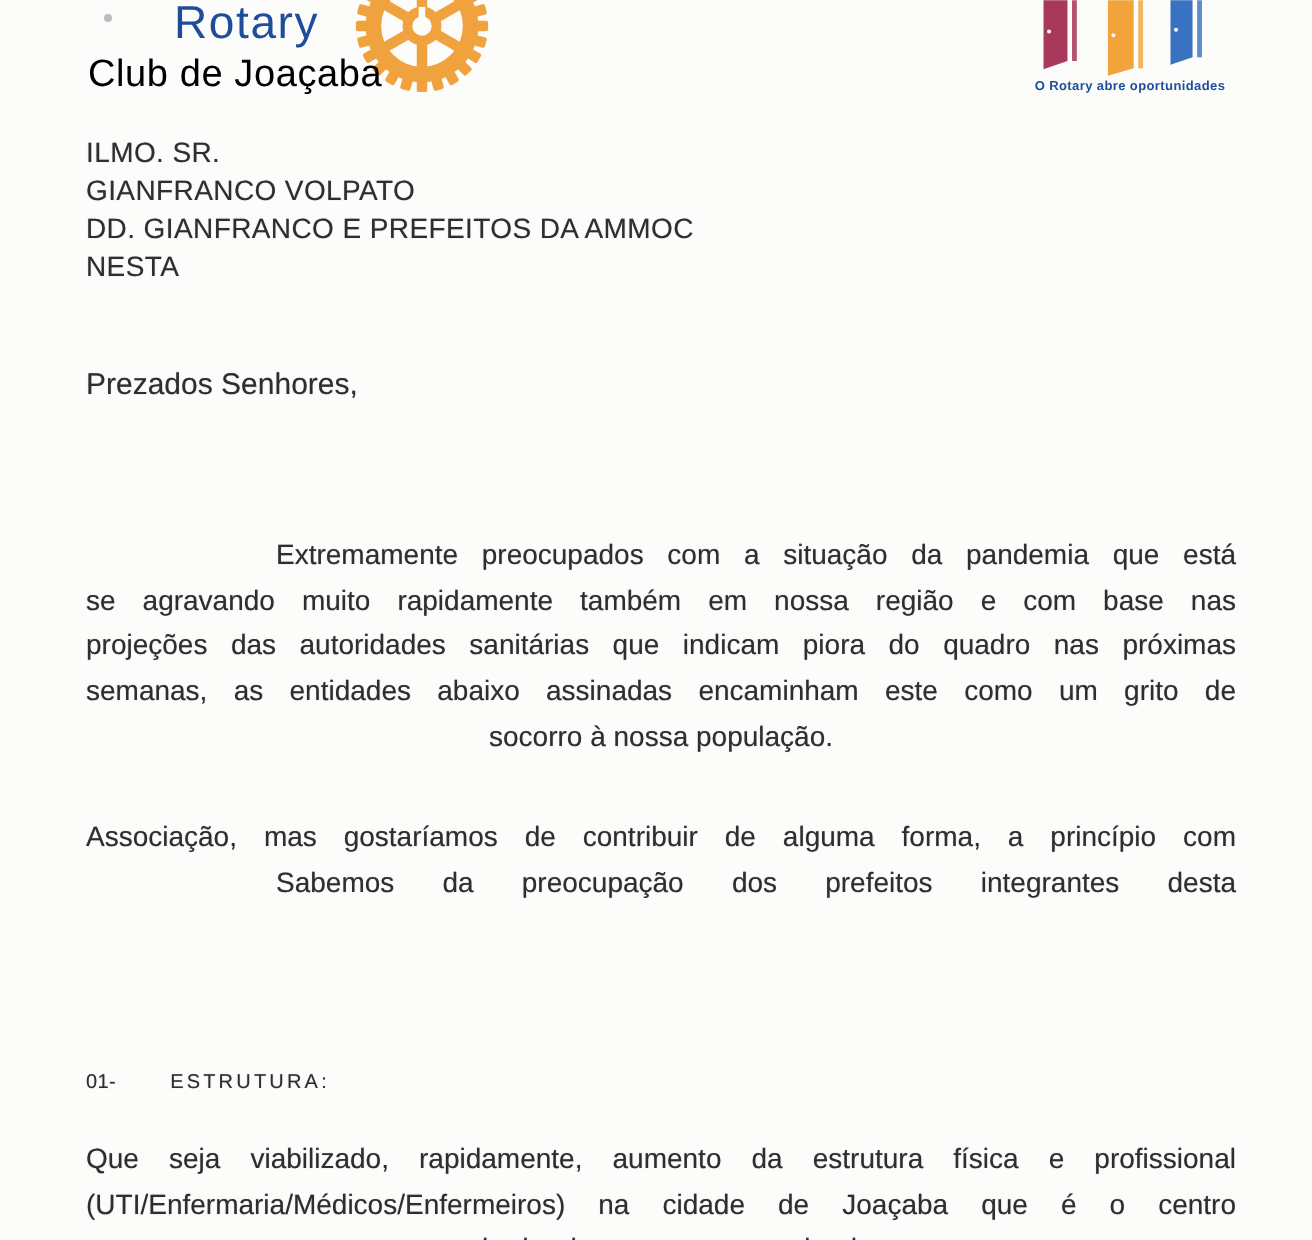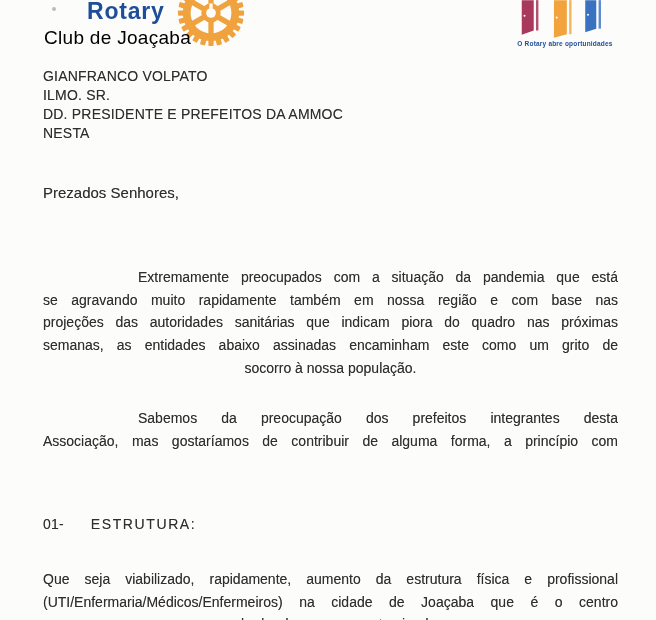--- a/index.html
+++ b/index.html
@@ -13,21 +13,21 @@
   }
   .txt{ text-shadow:0 0 .5px rgba(45,45,45,.45); }
 
   
   .artifact-dot{
     position:absolute;left:52px;top:7px;width:4px;height:4px;
     border-radius:50%;background:#9a9a9a;opacity:.65;
   }
   .brand-name{
     position:absolute;left:87px;top:0px;
-    font-size:23px;font-weight:bold;letter-spacing:.8px;
+    font-size:23px;font-weight:normal;letter-spacing:.8px;
     color:#1e4e9a;line-height:1;
   }
   .brand-sub{
     position:absolute;left:44px;top:27px;
     font-size:19px;font-weight:400;letter-spacing:.3px;
     color:#000000;line-height:1.2;
   }
   .wheel{ position:absolute;left:176px;top:-22px; }
 
   .doors{ position:absolute;left:519px;top:0px; }
@@ -38,21 +38,21 @@
   }
 
   
   .block{ position:absolute;left:43px;width:575px; }
   .recipient{ top:67px;font-size:14px;line-height:19px;letter-spacing:.2px; }
   .salutation{ top:183px;font-size:15px;line-height:19px; }
   .para{ font-size:14px;line-height:22.7px; }
   .p1{ top:266px; }
   .p2{ top:407px; }
   .p3{ top:568px; }
-  .heading{ top:516px;font-size:14px;letter-spacing:.2px; }
+  .heading{ top:536px;font-size:10px;letter-spacing:.2px; }
   .heading .hnum{ display:inline-block; }
   .heading .htitle{ display:inline-block;margin-left:27px;letter-spacing:1.6px; }
 
   .jline{ text-align:justify;text-align-last:justify; }
   .lline{ text-align:center; }
   .indent{ padding-left:95px; }
 </style>
 </head>
 <body>
 
@@ -114,39 +114,39 @@
     </g>
     <g>
       <polygon points="72,0 84,0 84,31 72,35" fill="#3a72c2"></polygon>
       <rect x="86.5" y="0" width="2.6" height="31" fill="#5c8cd0"></rect>
       <circle cx="75" cy="16" r="1.1" fill="#fcfcfb"></circle>
     </g>
   </svg>
   <div class="doors-tagline">O Rotary abre oportunidades</div>
 
   <div class="block recipient txt">
+    <div>ILMO. SR.</div>
     <div>GIANFRANCO VOLPATO</div>
-    <div>ILMO. SR.</div>
-    <div>DD. PRESIDENTE E PREFEITOS DA AMMOC</div>
+    <div>DD. GIANFRANCO E PREFEITOS DA AMMOC</div>
     <div>NESTA</div>
   </div>
 
   <div class="block salutation txt">Prezados Senhores,</div>
 
   <div class="block para p1 txt">
     <div class="jline indent">Extremamente preocupados com a situação da pandemia que está</div>
     <div class="jline">se agravando muito rapidamente também em nossa região e com base nas</div>
     <div class="jline">projeções das autoridades sanitárias que indicam piora do quadro nas próximas</div>
     <div class="jline">semanas, as entidades abaixo assinadas encaminham este como um grito de</div>
     <div class="lline">socorro à nossa população.</div>
   </div>
 
   <div class="block para p2 txt">
+    <div class="jline">Associação, mas gostaríamos de contribuir de alguma forma, a princípio com</div>
     <div class="jline indent">Sabemos da preocupação dos prefeitos integrantes desta</div>
-    <div class="jline">Associação, mas gostaríamos de contribuir de alguma forma, a princípio com</div>
   </div>
 
   <div class="block heading txt">
     <span class="hnum">01-</span><span class="htitle">ESTRUTURA:</span>
   </div>
 
   <div class="block para p3 txt">
     <div class="jline">Que seja viabilizado, rapidamente, aumento da estrutura física e profissional</div>
     <div class="jline">(UTI/Enfermaria/Médicos/Enfermeiros) na cidade de Joaçaba que é o centro</div>
     <div class="lline">recebedor de pessoas contaminadas.</div>

